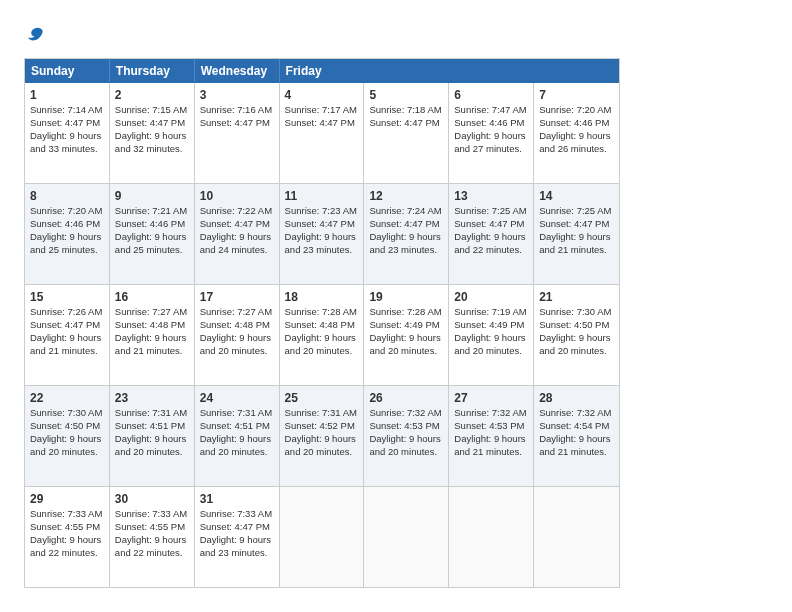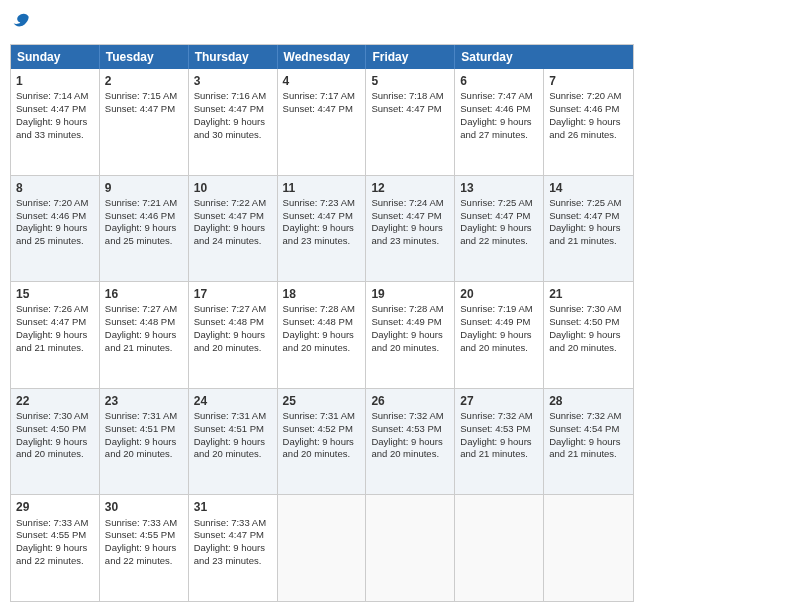--- a/index.html
+++ b/index.html
@@ -6,21 +6,21 @@
     body {
       width: 792px;
       height: 612px;
       font-family: Arial, sans-serif;
       background: #fff;
       overflow: hidden;
     }
     .page {
       width: 644px;
       height: 612px;
-      padding: 10px;
+      padding: 24px;
       display: flex;
       flex-direction: column;
     }
     .header {
       display: flex;
       justify-content: space-between;
       align-items: flex-start;
       margin-bottom: 10px;
     }
     .logo {
@@ -123,31 +123,29 @@
     </div>
     <div class="title-block">
       <div class="month-title"></div>
       <div class="location"></div>
     </div>
   </div>
 
   <div class="calendar">
     <div class="cal-header">
     <div class="cal-header-cell">Sunday</div>
-        <div class="cal-header-cell">Tuesday</div>
         <div class="cal-header-cell">Thursday</div>
         <div class="cal-header-cell">Wednesday</div>
         <div class="cal-header-cell">Friday</div>
-        <div class="cal-header-cell">Saturday</div>
       </div>
     <div class="cal-body">
     <div class="cal-row">
           <div class="cal-cell"><span class="day-num">1</span><span>Sunrise: 7:14 AM</span><br><span>Sunset: 4:47 PM</span><br><span>Daylight: 9 hours and 33 minutes.</span></div>
-          <div class="cal-cell"><span class="day-num">2</span><span>Sunrise: 7:15 AM</span><br><span>Sunset: 4:47 PM</span><br></div>
-          <div class="cal-cell"><span class="day-num">3</span><span>Sunrise: 7:16 AM</span><br><span>Sunset: 4:47 PM</span><br><span>Daylight: 9 hours and 30 minutes.</span></div>
+          <div class="cal-cell"><span class="day-num">2</span><span>Sunrise: 7:15 AM</span><br><span>Sunset: 4:47 PM</span><br><span>Daylight: 9 hours and 32 minutes.</span></div>
+          <div class="cal-cell"><span class="day-num">3</span><span>Sunrise: 7:16 AM</span><br><span>Sunset: 4:47 PM</span><br></div>
           <div class="cal-cell"><span class="day-num">4</span><span>Sunrise: 7:17 AM</span><br><span>Sunset: 4:47 PM</span><br></div>
           <div class="cal-cell"><span class="day-num">5</span><span>Sunrise: 7:18 AM</span><br><span>Sunset: 4:47 PM</span><br></div>
           <div class="cal-cell"><span class="day-num">6</span><span>Sunrise: 7:47 AM</span><br><span>Sunset: 4:46 PM</span><br><span>Daylight: 9 hours and 27 minutes.</span></div>
           <div class="cal-cell"><span class="day-num">7</span><span>Sunrise: 7:20 AM</span><br><span>Sunset: 4:46 PM</span><br><span>Daylight: 9 hours and 26 minutes.</span></div>
         </div>
         <div class="cal-row alt-row">
           <div class="cal-cell"><span class="day-num">8</span><span>Sunrise: 7:20 AM</span><br><span>Sunset: 4:46 PM</span><br><span>Daylight: 9 hours and 25 minutes.</span></div>
           <div class="cal-cell"><span class="day-num">9</span><span>Sunrise: 7:21 AM</span><br><span>Sunset: 4:46 PM</span><br><span>Daylight: 9 hours and 25 minutes.</span></div>
           <div class="cal-cell"><span class="day-num">10</span><span>Sunrise: 7:22 AM</span><br><span>Sunset: 4:47 PM</span><br><span>Daylight: 9 hours and 24 minutes.</span></div>
           <div class="cal-cell"><span class="day-num">11</span><span>Sunrise: 7:23 AM</span><br><span>Sunset: 4:47 PM</span><br><span>Daylight: 9 hours and 23 minutes.</span></div>

